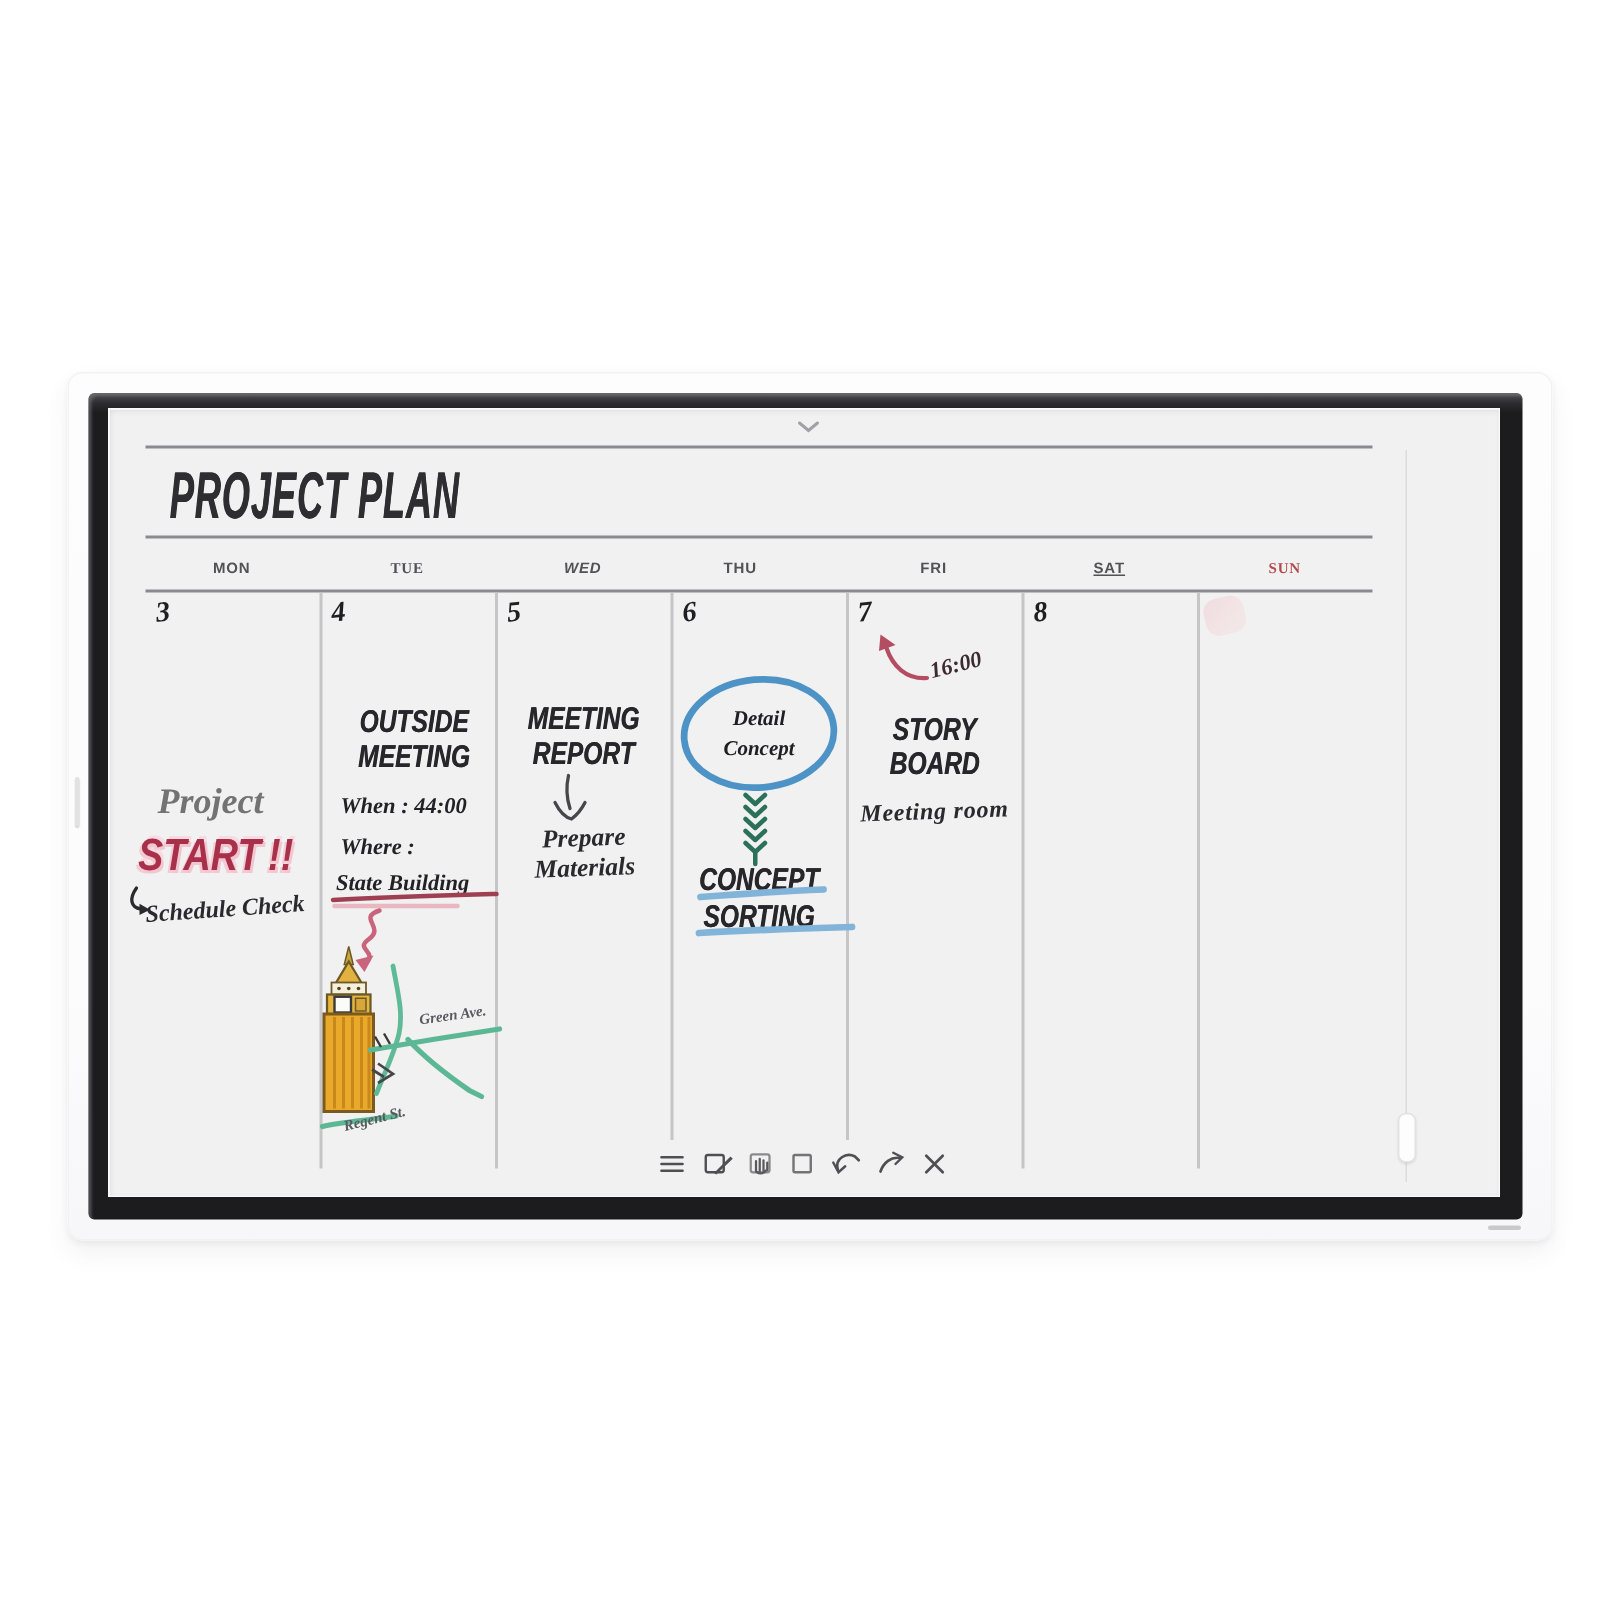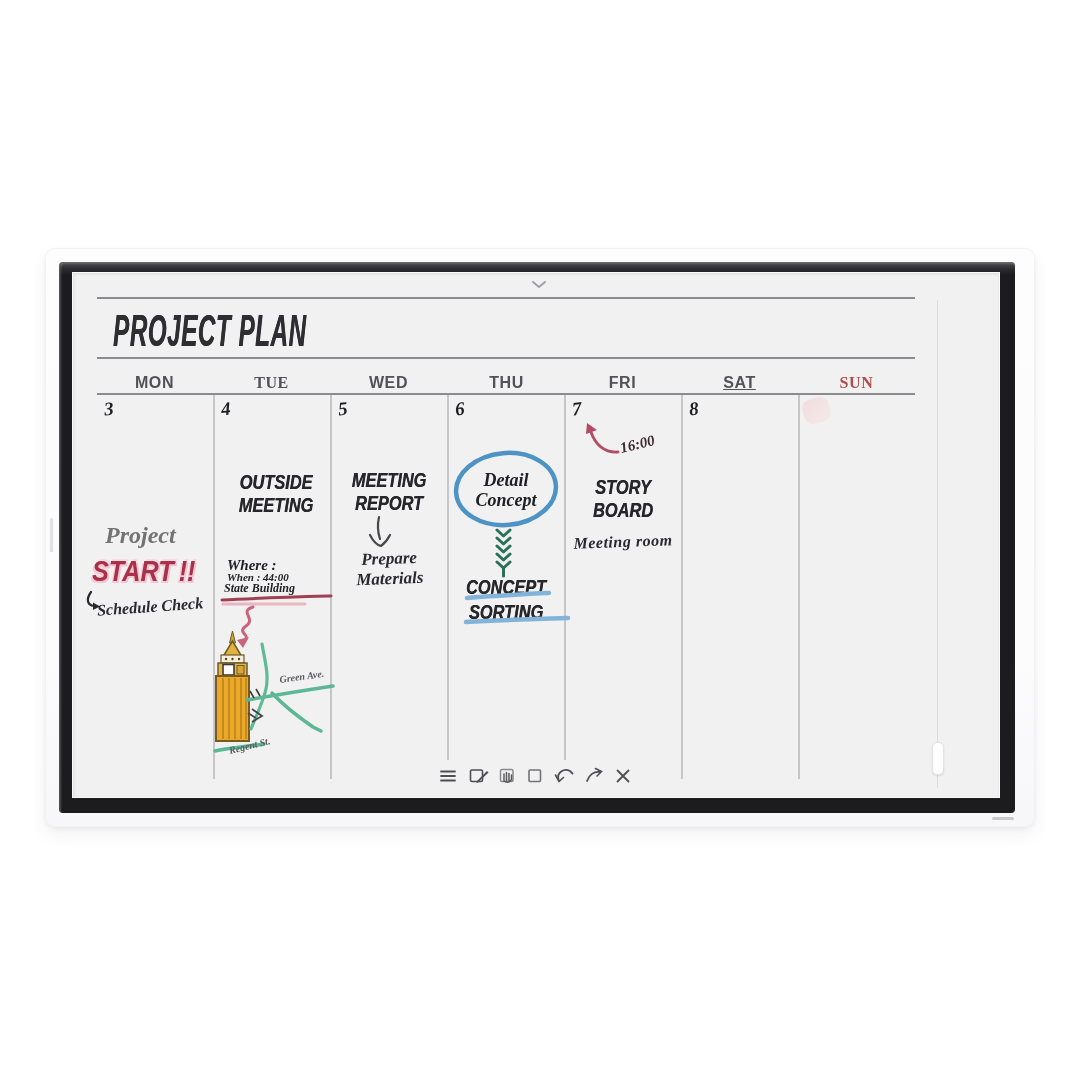--- a/index.html
+++ b/index.html
@@ -1,20 +1,20 @@
 <!DOCTYPE html>
 <html><head>
 <meta charset="utf-8">
 <style>
   html,body{margin:0;padding:0;background:#ffffff;width:1080px;height:1080px;overflow:hidden;}
   body{font-family:"Liberation Sans",sans-serif;position:relative;}
   .abs{position:absolute;}
   .hw{font-family:"Liberation Serif",serif;font-style:italic;font-weight:bold;}
   .mk{font-weight:bold;font-style:italic;}
-  .day{font-size:16px;font-weight:bold;color:#515156;letter-spacing:0.6px;text-align:center;width:117px;}
+  .day{font-size:10px;font-weight:bold;color:#515156;letter-spacing:0.6px;text-align:center;width:117px;}
   .colhead{width:118px;text-align:center;font-size:21px;font-weight:bold;font-style:italic;color:#27272b;transform:scaleX(0.78);line-height:23px;text-shadow:0.4px 0 0 #27272b;}
   .num{font-family:"Liberation Serif",serif;font-style:italic;font-weight:bold;font-size:19px;color:#1f1f23;}
 </style>
 </head>
 <body>
 
 <div class="abs" style="left:45px;top:248px;width:990px;height:579px;background:linear-gradient(180deg,#fdfdfe 0%,#fcfcfd 70%,#f7f7f9 100%);border-radius:10px;box-shadow:0 8px 16px rgba(70,70,80,0.07),0 2px 4px rgba(0,0,0,0.05),inset 0 0 0 1px #f2f2f4;"></div>
 
 <div class="abs" style="left:50px;top:518px;width:3px;height:33px;background:#e2e2e5;border-radius:3px;box-shadow:0 1px 1px #d0d0d4;"></div>
 
@@ -27,22 +27,22 @@
   </svg>
 
 <div class="abs" style="left:97px;top:297px;width:818px;height:2px;background:#8b8b8f;"></div>
 
 <div class="abs mk" style="left:113px;top:306px;font-size:44px;color:#2e2e32;transform:scaleX(0.55);transform-origin:left top;white-space:nowrap;letter-spacing:1px;text-shadow:0.5px 0 0 #2e2e32;">PROJECT PLAN</div>
 
 <div class="abs" style="left:97px;top:357px;width:818px;height:2px;background:#8b8b8f;"></div>
 
 <div class="abs day" style="left:96px;top:374px;">MON</div>
 <div class="abs day" style="left:213px;top:374px;font-family:Liberation Serif, serif;">TUE</div>
-<div class="abs day" style="left:330px;top:374px;">WED</div>
-<div class="abs day" style="left:448px;top:374px;">THU</div>
+<div class="abs day" style="left:330px;top:374px;font-style:italic;">WED</div>
+<div class="abs day" style="left:435px;top:374px;">THU</div>
 <div class="abs day" style="left:564px;top:374px;">FRI</div>
 <div class="abs day" style="left:681px;top:374px;text-decoration:underline;">SAT</div>
 <div class="abs day" style="left:798px;top:374px;color:#b54a4b;font-family:Liberation Serif, serif;">SUN</div>
 
 <div class="abs" style="left:97px;top:393px;width:818px;height:2px;background:#8b8b8f;"></div>
 
 <div class="abs" style="left:212.5px;top:395px;width:2px;height:384px;background:#c6c6c8;"></div>
 <div class="abs" style="left:329.5px;top:395px;width:2px;height:384px;background:#c6c6c8;"></div>
 <div class="abs" style="left:446.5px;top:395px;width:2px;height:384px;background:#c6c6c8;"></div>
 <div class="abs" style="left:563.5px;top:395px;width:2px;height:384px;background:#c6c6c8;"></div>
@@ -70,31 +70,31 @@
 <div class="abs" style="left:803px;top:398px;width:27px;height:25px;background:linear-gradient(140deg,#f0dcdf 0%,#f3e6e7 70%);border-radius:9px;transform:rotate(-14deg);"></div>
 
 <div class="abs hw" style="left:105px;top:522px;font-size:24px;color:#737373;">Project</div>
 
 <div class="abs mk" style="left:92px;top:554px;font-size:30px;color:#a93049;white-space:nowrap;transform:scaleX(0.84);transform-origin:left top;text-shadow:2px 2px 0 #f2c6d1, -2px 2px 0 #f4cbd5, 2px -2px 0 #f8dbe2, 0.6px 0 0 #a93049;">START !!</div>
 
 <div class="abs hw" style="left:97px;top:598px;font-size:16px;color:#2a2a2e;transform:rotate(-4deg);white-space:nowrap;">Schedule Check</div>
 
 <div class="abs colhead" style="left:217px;top:470px;">OUTSIDE<br>MEETING</div>
 
-<div class="abs hw" style="left:227px;top:530px;font-size:11px;color:#222226;white-space:nowrap;margin-top:41px;">When : 44:00</div>
+<div class="abs hw" style="left:227px;top:530px;font-size:15px;color:#222226;white-space:nowrap;">When : 44:00</div>
 
 <div class="abs hw" style="left:227px;top:557px;font-size:15px;color:#222226;text-align:center;">Where :</div>
 
-<div class="abs hw" style="left:224px;top:581px;font-size:12px;color:#222226;white-space:nowrap;">State Building</div>
+<div class="abs hw" style="left:224px;top:581px;font-size:15px;color:#222226;white-space:nowrap;">State Building</div>
 
 <div class="abs colhead" style="left:330px;top:468px;">MEETING<br>REPORT</div>
 
 <div class="abs hw" style="left:331px;top:549px;width:117px;text-align:center;font-size:17px;color:#2a2a2e;transform:rotate(-2deg);">Prepare<br>Materials</div>
 
-<div class="abs hw" style="left:447px;top:470px;width:118px;text-align:center;font-size:18px;color:#202024;line-height:20px;">Detail<br>Concept</div>
+<div class="abs hw" style="left:447px;top:470px;width:118px;text-align:center;font-size:14px;color:#202024;line-height:20px;">Detail<br>Concept</div>
 
 <div class="abs colhead" style="left:447px;top:574px;line-height:25px;">CONCEPT<br>SORTING</div>
 
 <div class="abs hw" style="left:620px;top:436px;font-size:15px;color:#3c2a31;transform:rotate(-14deg);">16:00</div>
 
 <div class="abs colhead" style="left:564px;top:475px;">STORY<br>BOARD</div>
 
 <div class="abs hw" style="left:564px;top:533px;width:118px;text-align:center;font-size:16px;color:#2a2a2e;transform:rotate(-2deg);white-space:nowrap;letter-spacing:0.5px;">Meeting room</div>
 
 <svg class="abs" style="left:0;top:0;" width="1080" height="1080" viewBox="0 0 1080 1080">

